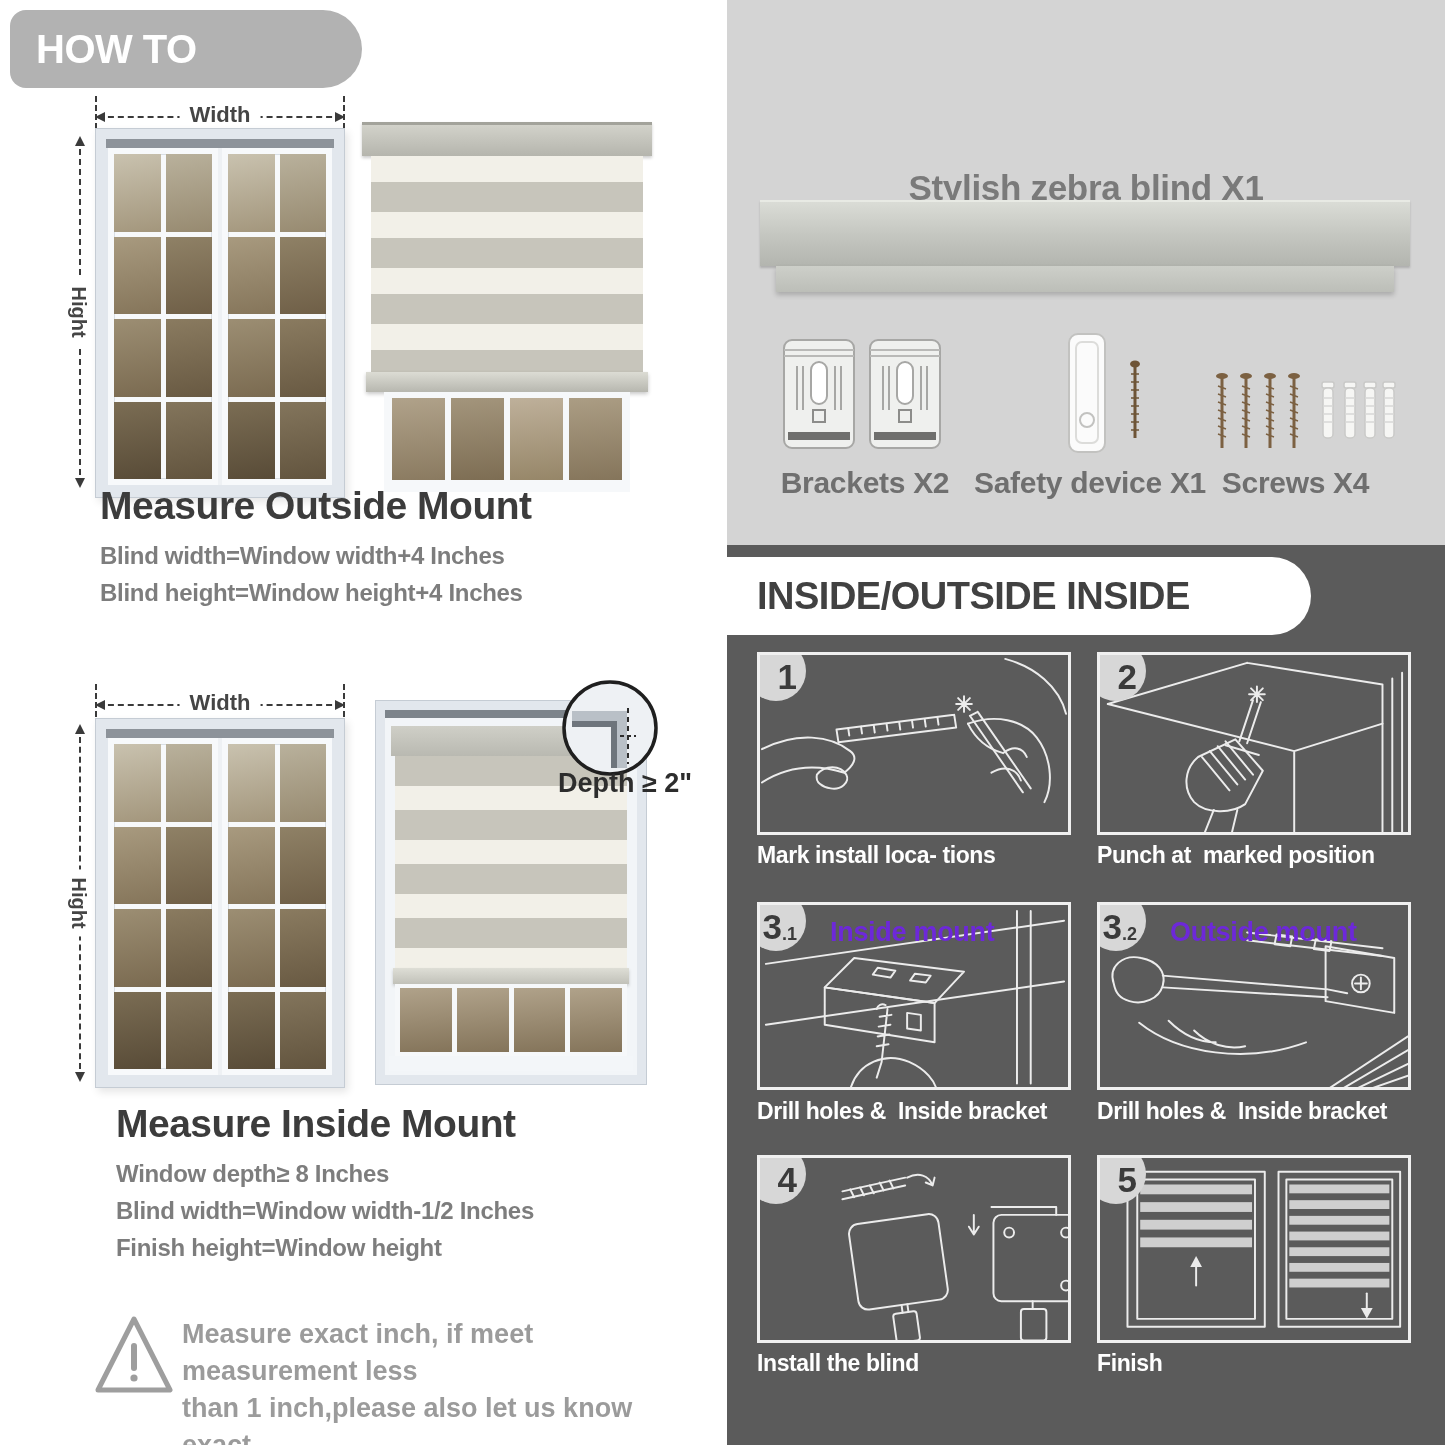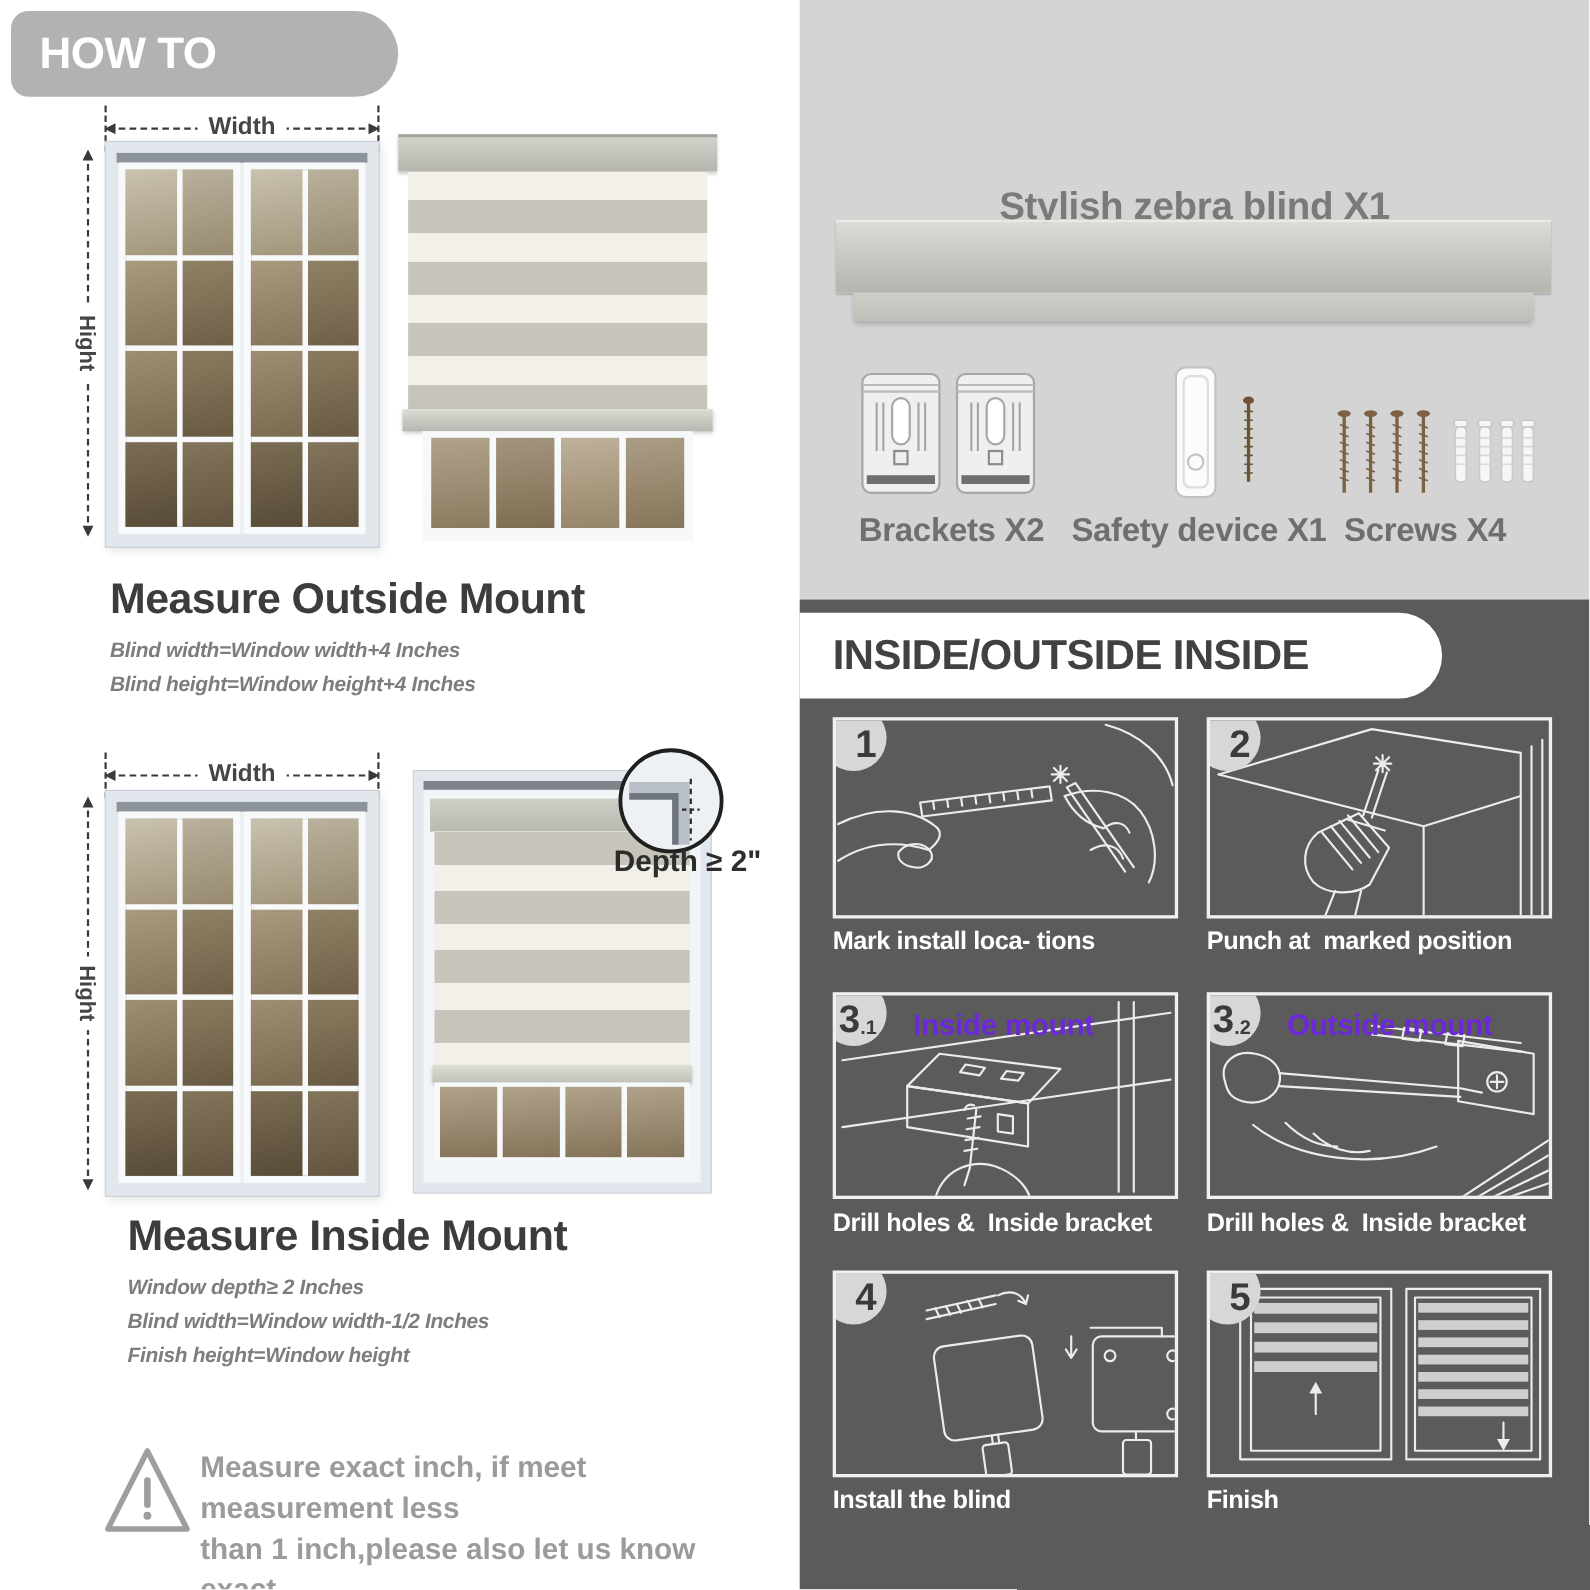--- a/index.html
+++ b/index.html
@@ -17,21 +17,21 @@
   .pill-mount{left:727px;top:557px;width:584px;height:78px;color:#414141;
     font-size:38px;line-height:78px;padding-left:30px;letter-spacing:-0.5px;}
 
   
   .right-top{left:727px;top:0;width:718px;height:545px;background:#d4d4d4;}
   .right-bottom{left:727px;top:545px;width:718px;height:900px;background:#5b5b5b;}
 
   
   .measure-block{width:600px;}
   .measure-block h3{margin:0 0 14px 0;font-size:39px;color:#3c3c3c;letter-spacing:-0.5px;}
-  .measure-block p{margin:9px 0;font-size:19px;font-weight:bold;color:#7d7d7d;letter-spacing:-0.3px;font-style:italic;}
+  .measure-block p{margin:9px 0;font-size:24px;font-weight:bold;color:#7d7d7d;letter-spacing:-0.3px;}
 
   
   .win{width:250px;height:370px;background:#e2e7ed;
        box-shadow:inset 0 0 0 1px #c5ccd4, 3px 4px 8px rgba(0,0,0,.10);}
   .win-top{position:absolute;left:11px;right:11px;top:11px;height:9px;background:#8d939a;}
   .win-body{position:absolute;left:13px;right:13px;top:20px;bottom:13px;background:#eef1f4;
             display:flex;gap:4px;}
   .sash{flex:1;background:#f7f9fb;border:6px solid #f7f9fb;box-shadow:inset 0 0 0 1px #d9dfe5;
         display:grid;grid-template-rows:repeat(4,1fr);grid-template-columns:repeat(2,1fr);gap:5px;}
   .pane{background:linear-gradient(165deg,#b4ac97 0%,#94866c 50%,#73644d 100%);}
@@ -177,21 +177,21 @@
     <div class="fabric"></div>
     <div class="rail"></div>
     <div class="frag">
       <div class="pane"></div>
         <div class="pane"></div>
         <div class="pane"></div>
         <div class="pane"></div>
     </div>
   </div>
 
-  <div class="abs measure-block" style="left:100px;top:523px;">
+  <div class="abs measure-block" style="left:100px;top:484px;">
     <h3>Measure Outside Mount</h3>
     <p>Blind width=Window width+4 Inches</p>
     <p>Blind height=Window height+4 Inches</p>
   </div>
 
   <div class="abs w-annot" style="left:95px;top:688px;">
     <span class="el"></span>
     <span class="er"></span>
     <span class="line"></span>
     <span class="al"></span>
@@ -249,21 +249,21 @@
     <circle cx="52" cy="52" r="46" fill="#eef1f4" stroke="#1f1f1f" stroke-width="3.5"></circle>
     <path d="M14,40 L64,40 L64,92" fill="none" stroke="#b9c0c7" stroke-width="10"></path>
     <path d="M14,48 L56,48 L56,92" fill="none" stroke="#6e757c" stroke-width="6"></path>
     <path d="M70,32 L70,88" fill="none" stroke="#2b2b2b" stroke-width="2" stroke-dasharray="5 4"></path>
     <path d="M62,60 L78,60" fill="none" stroke="#2b2b2b" stroke-width="2" stroke-dasharray="4 3"></path>
   </svg>
   <div class="abs depth-lbl" style="left:545px;top:768px;">Depth ≥ 2"</div>
 
   <div class="abs measure-block" style="left:116px;top:1102px;">
     <h3>Measure Inside Mount</h3>
-    <p>Window depth≥ 2 Inches</p>
+    <p>Window depth≥ 8 Inches</p>
     <p>Blind width=Window width-1/2 Inches</p>
     <p>Finish height=Window height</p>
   </div>
 
   <svg class="abs" style="left:92px;top:1310px;" width="84" height="90" viewBox="0 0 84 90">
     <path d="M42,9 L78,80 L6,80 Z" fill="none" stroke="#9e9e9e" stroke-width="5" stroke-linejoin="round"></path>
     <path d="M42,36 L42,58" fill="none" stroke="#9e9e9e" stroke-width="6" stroke-linecap="round"></path>
     <circle cx="42" cy="68" r="3.6" fill="#9e9e9e"></circle>
   </svg>
   <div class="abs warn-text" style="left:182px;top:1316px;">

